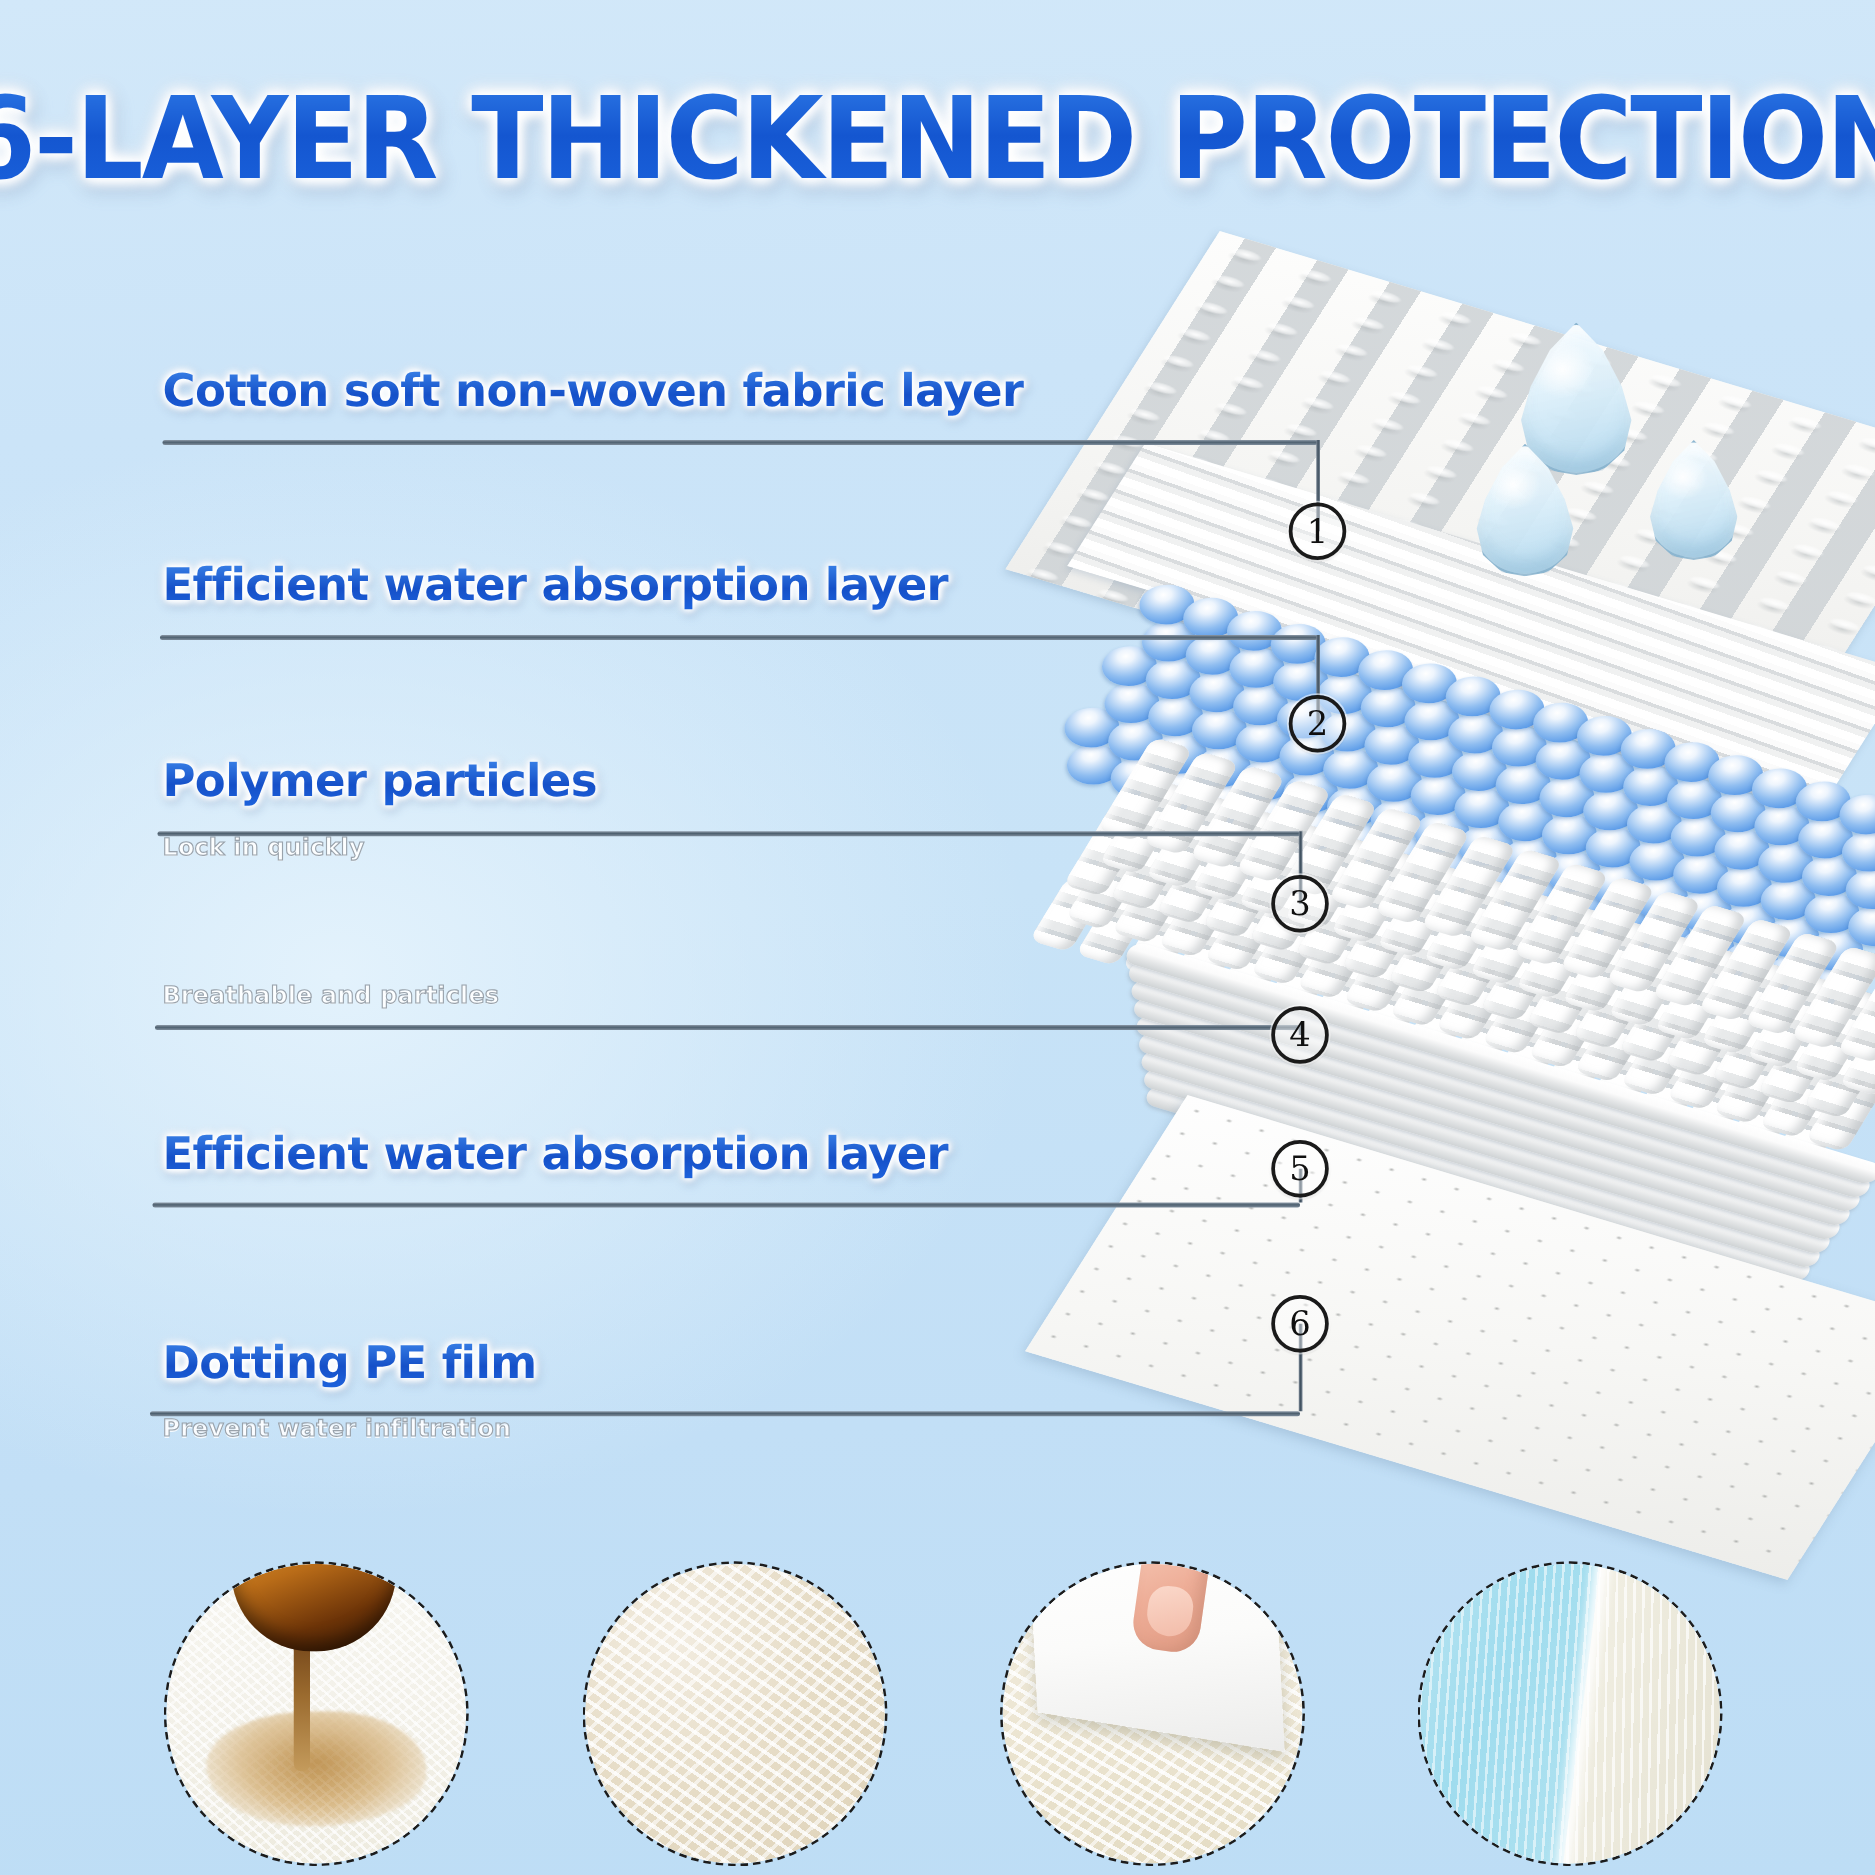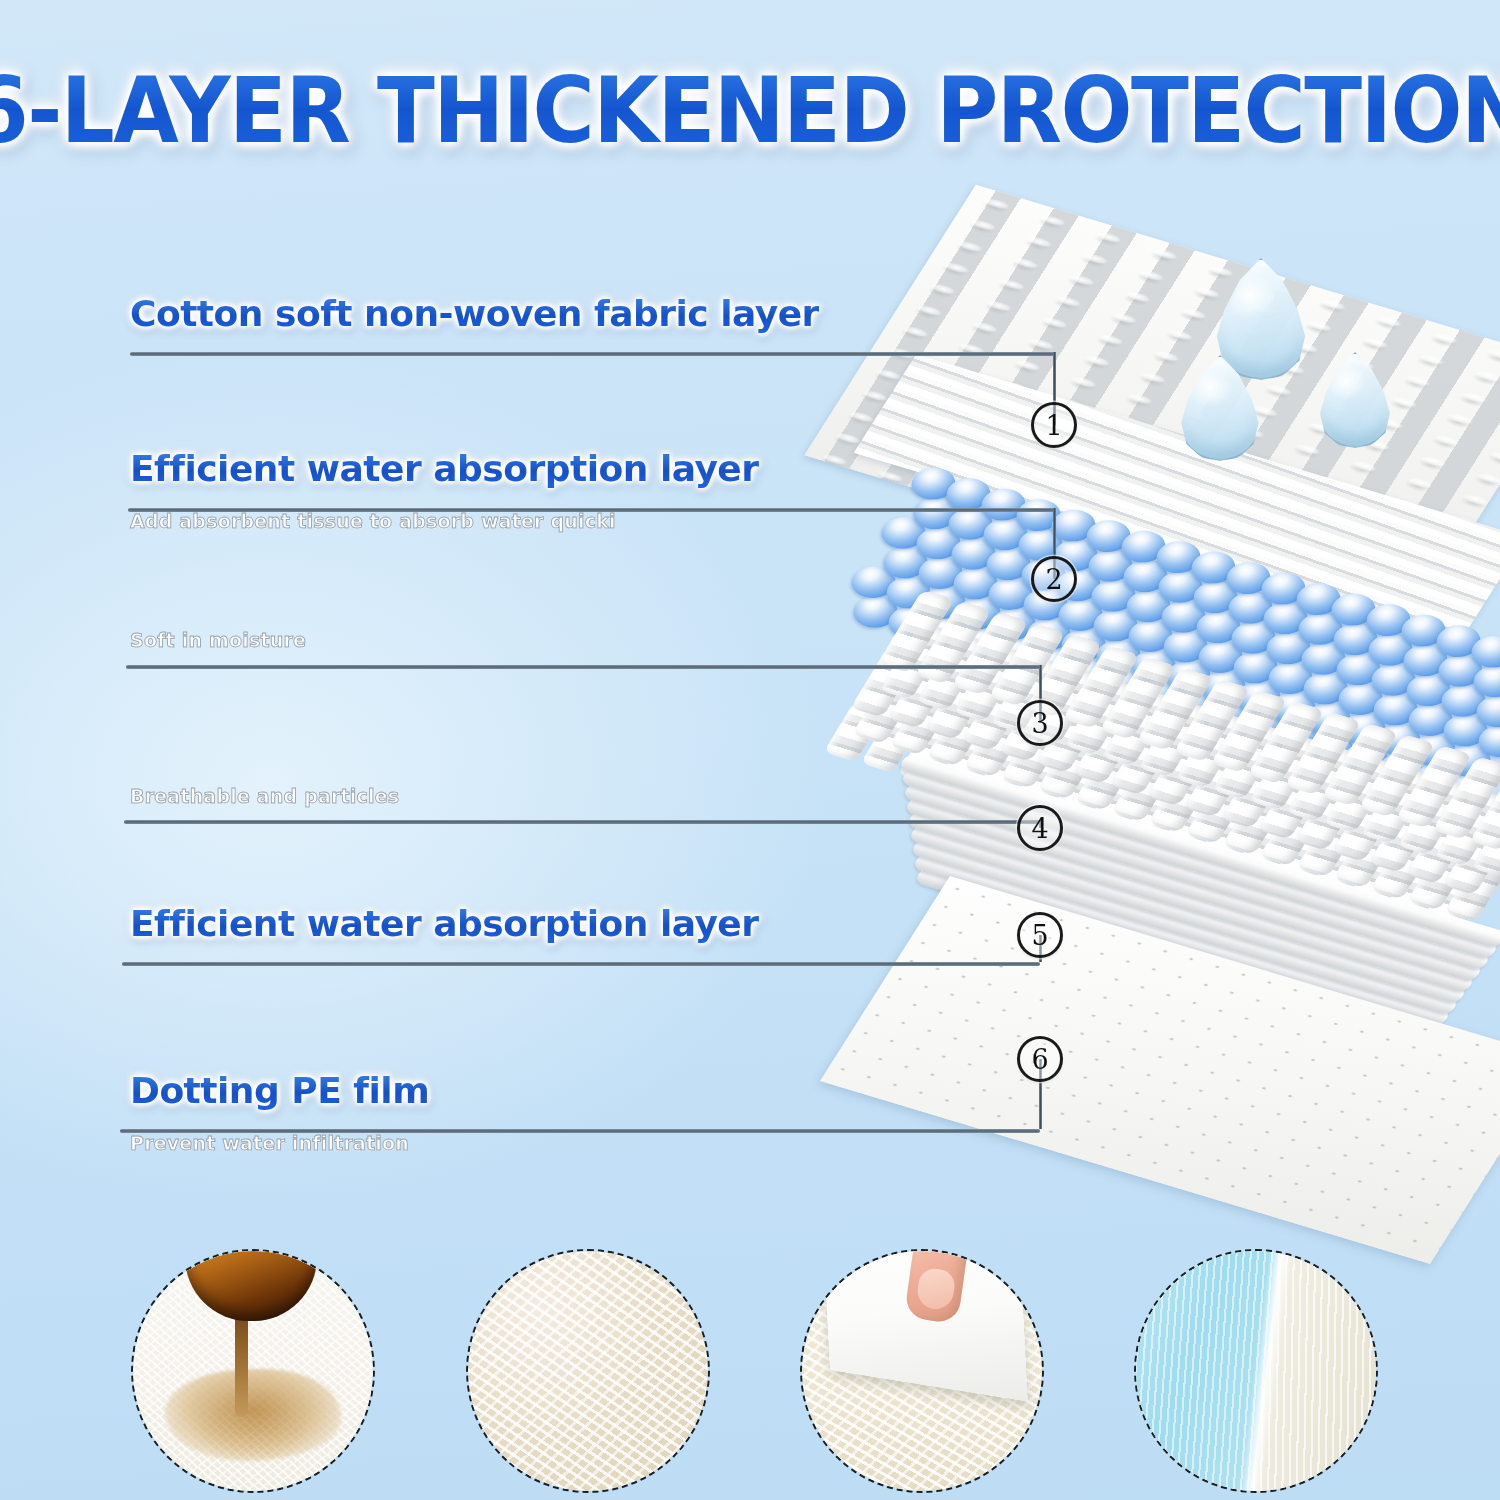--- a/index.html
+++ b/index.html
@@ -558,24 +558,24 @@
   <div class="droplet" style="left:1317px; top:352px; width:76px; height:96px;">
     <div class="dshape"></div>
   </div>
 
   <div id="labels">
       <div class="layer-block" style="top: 295px;">
         <div class="layer-title">Cotton soft non-woven fabric layer</div>
       </div>
       <div class="layer-block" style="top: 450px;">
         <div class="layer-title">Efficient water absorption layer</div>
-        <div class="layer-sub">Add absorbent tissue to absorb water quicki</div>
       </div>
       <div class="layer-block" style="top: 607px;">
-        <div class="layer-sub">Soft in moisture</div>
+        <div class="layer-title">Polymer particles</div>
+        <div class="layer-sub">Lock in quickly</div>
       </div>
       <div class="layer-block" style="top: 763px;">
         <div class="layer-sub">Breathable and particles</div>
       </div>
       <div class="layer-block" style="top: 905px;">
         <div class="layer-title">Efficient water absorption layer</div>
       </div>
       <div class="layer-block" style="top: 1072px;">
         <div class="layer-title">Dotting PE film</div>
         <div class="layer-sub">Prevent water infiltration</div>

